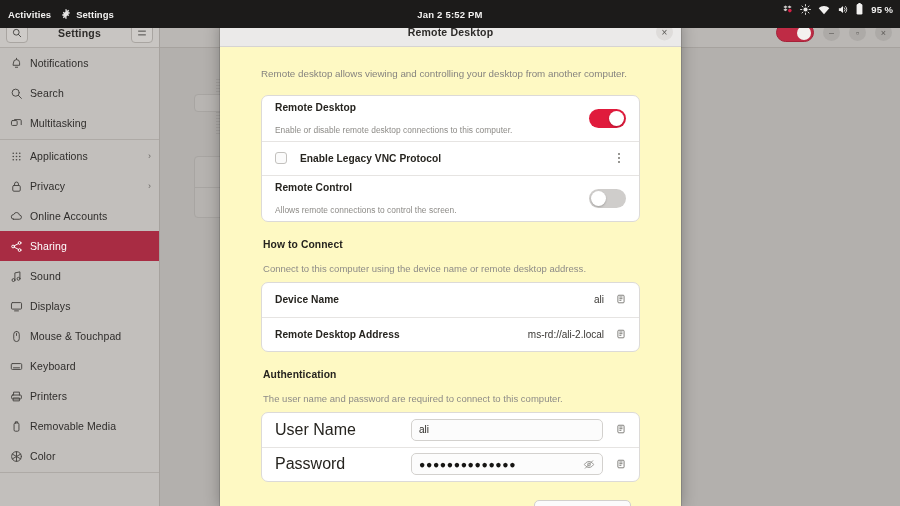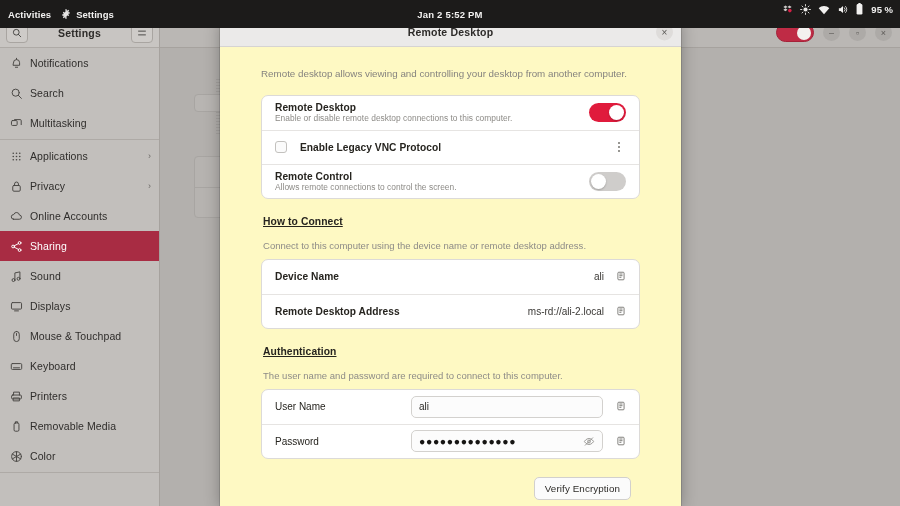--- a/index.html
+++ b/index.html
@@ -201,21 +201,21 @@
   }
   .card-row {
     display: flex; align-items: center;
     padding: 0 13px;
     min-height: 34px;
   }
   .card-row + .card-row { border-top: 1px solid #e6e4e2; }
   .row-texts { flex: 1; padding: 6px 0; }
   .row-title { font-size: 10.2px; color: #26241f; font-weight: 400; letter-spacing: .05px; }
   .row-title.b { font-weight: 700; }
-  .row-sub { font-size: 8.4px; color: #8d8b87; margin-top: 0; letter-spacing: .03px; }
+  .row-sub { font-size: 8.4px; color: #8d8b87; margin-top: 12px; letter-spacing: .03px; }
   .row-value { font-size: 10px; color: #3a3835; margin-right: 11px; }
 
   .toggle {
     width: 37px; height: 19px; border-radius: 10px;
     position: relative; flex: 0 0 37px;
   }
   .toggle.on { background: #e01b3c; }
   .toggle.off { background: #cfcdcb; }
   .toggle::after {
     content: ""; position: absolute; top: 2px;
@@ -231,29 +231,29 @@
     border: 1px solid #c3c1be; border-radius: 3px;
     background: #fbfbfb; margin-right: 13px;
   }
   .kebab {
     width: 14px; display: flex; flex-direction: column; align-items: center; gap: 2px;
   }
   .kebab i { width: 2px; height: 2px; border-radius: 50%; background: #76746f; display: block; }
 
   .section-title {
     font-size: 10.3px; font-weight: 700; color: #26241f;
-    margin: 17px 0 2px 2px; letter-spacing: .1px; text-decoration: underline;
+    margin: 17px 0 2px 2px; letter-spacing: .1px;
   }
   .section-sub {
     font-size: 9.5px; color: #8d8b87; margin: 13px 0 8px 2px; letter-spacing: .02px;
   }
 
   .copy-icon { color: #6e6c68; display: flex; align-items: center; }
 
-  .field-label { font-size: 10px; color: #26241f; width: 136px; flex: 0 0 136px; }
+  .field-label { font-size: 16px; color: #26241f; width: 136px; flex: 0 0 136px; }
   .entry {
     flex: 1; height: 22px;
     border: 1px solid #d3d1ce; border-radius: 5px;
     background: #fcfcfc;
     display: flex; align-items: center;
     padding: 0 7px;
     font-size: 10px; color: #2b2926;
     margin-right: 12px;
   }
   .dots {

